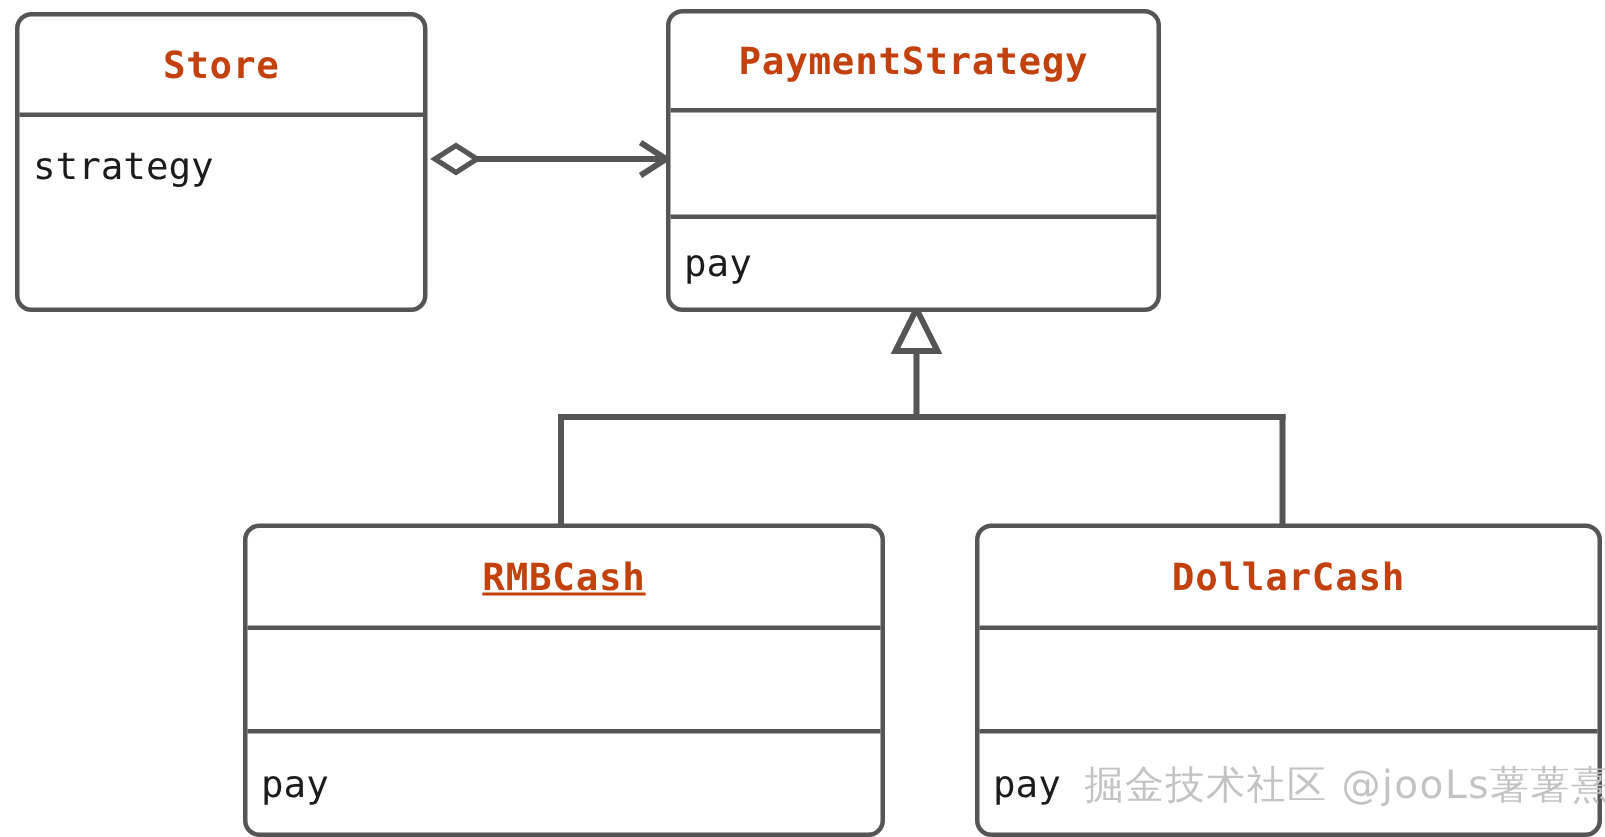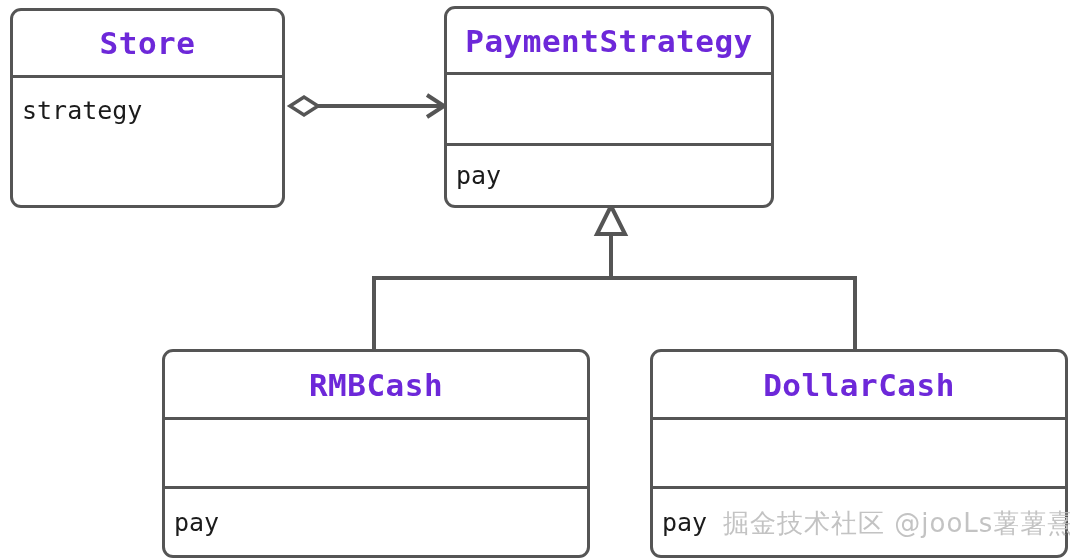--- a/index.html
+++ b/index.html
@@ -42,23 +42,23 @@
     overflow: hidden;
   }
   .compartment.divided {
     border-top: 3px solid #555555;
   }
   .class-title {
     display: flex;
     align-items: center;
     justify-content: center;
     font-weight: bold;
-    font-size: 31px;
+    font-size: 25px;
     letter-spacing: 0.5px;
-    color: #6d28d9;
+    color: #c2410c;
     font-family: "DejaVu Sans Mono", "Liberation Mono", monospace;
   }
   .member {
     display: flex;
     align-items: center;
     justify-content: flex-start;
     padding-left: 9px;
     font-size: 25px;
     color: #1b1b1b;
     font-family: "DejaVu Sans Mono", "Liberation Mono", monospace;
@@ -69,21 +69,21 @@
   #class-store .c-title   { height: 64px; }
   #class-store .c-attrs   { height: 68px; }
   #class-store .c-methods { flex: 1 1 auto; }
 
   #class-paymentstrategy { left: 444px; top: 6px; width: 330px; height: 202px; justify-content: center; }
   #class-paymentstrategy .c-title   { height: 63px; }
   #class-paymentstrategy .c-attrs   { height: 71px; }
   #class-paymentstrategy .c-methods { flex: 1 1 auto; }
 
   #class-rmbcash      { left: 162px; top: 349px; width: 428px; height: 209px; }
-  #class-rmbcash .c-title   { height: 65px; }
+  #class-rmbcash .c-title   { height: 65px; text-decoration: underline; }
   #class-rmbcash .c-attrs   { height: 69px; }
   #class-rmbcash .c-methods { flex: 1 1 auto; }
 
   #class-dollarcash   { left: 650px; top: 349px; width: 418px; height: 209px; }
   #class-dollarcash .c-title   { height: 65px; }
   #class-dollarcash .c-attrs   { height: 69px; }
   #class-dollarcash .c-methods { flex: 1 1 auto; }
 
   
   #watermark {

